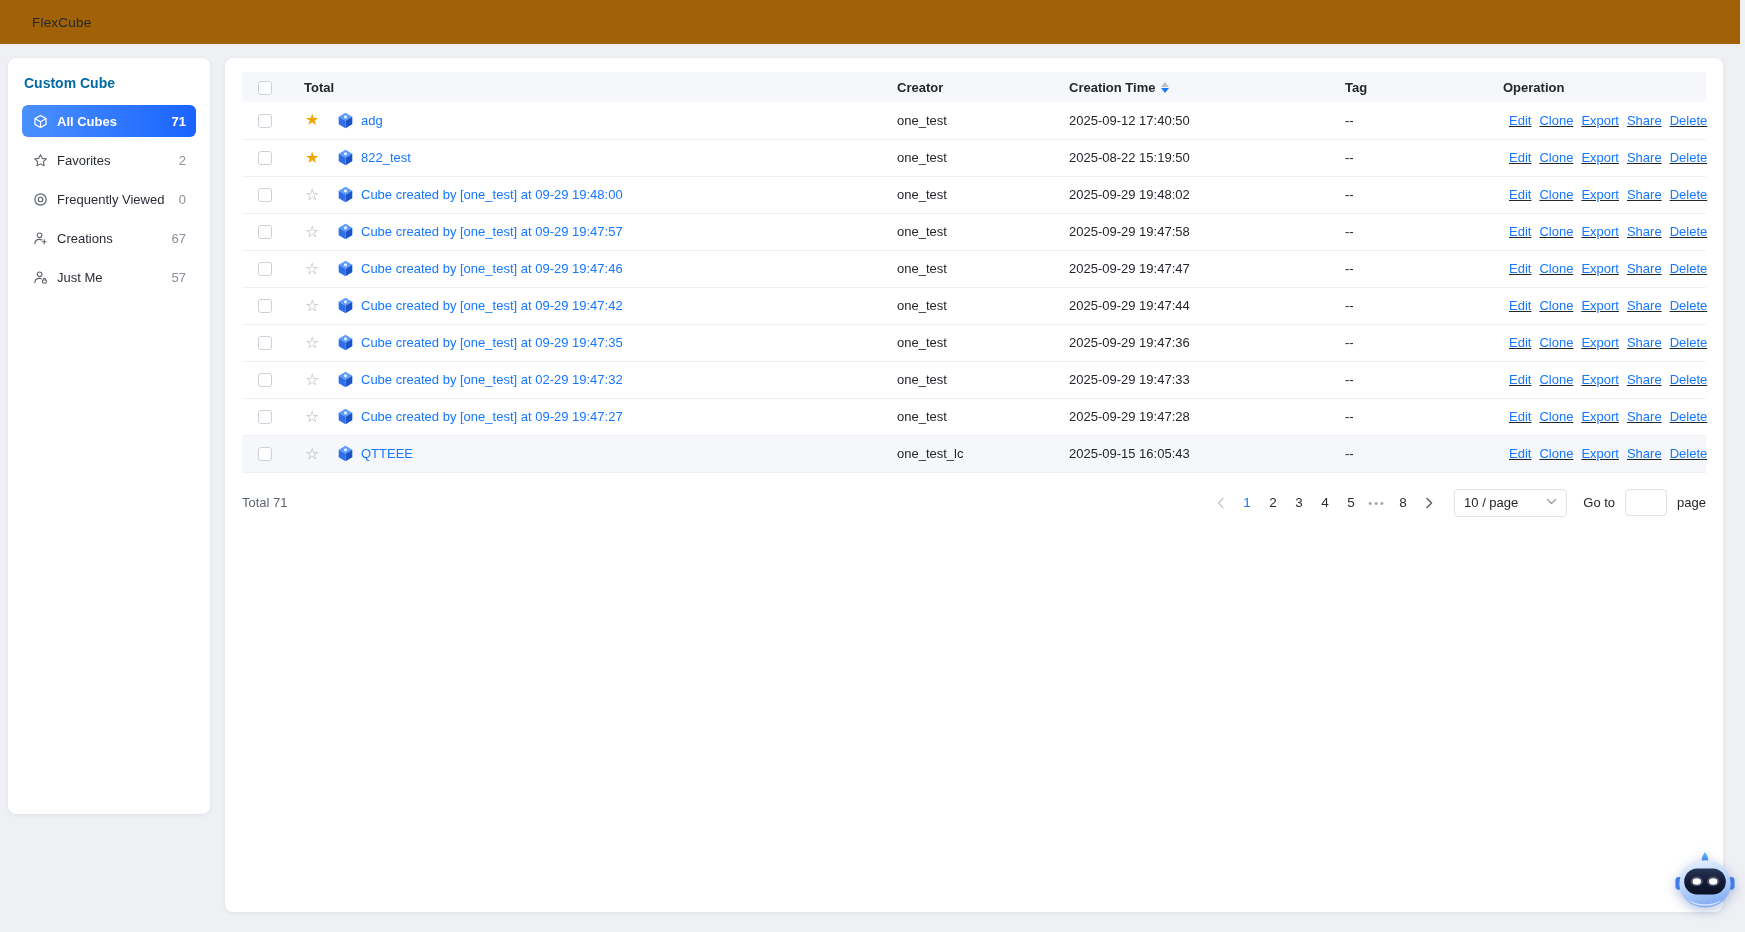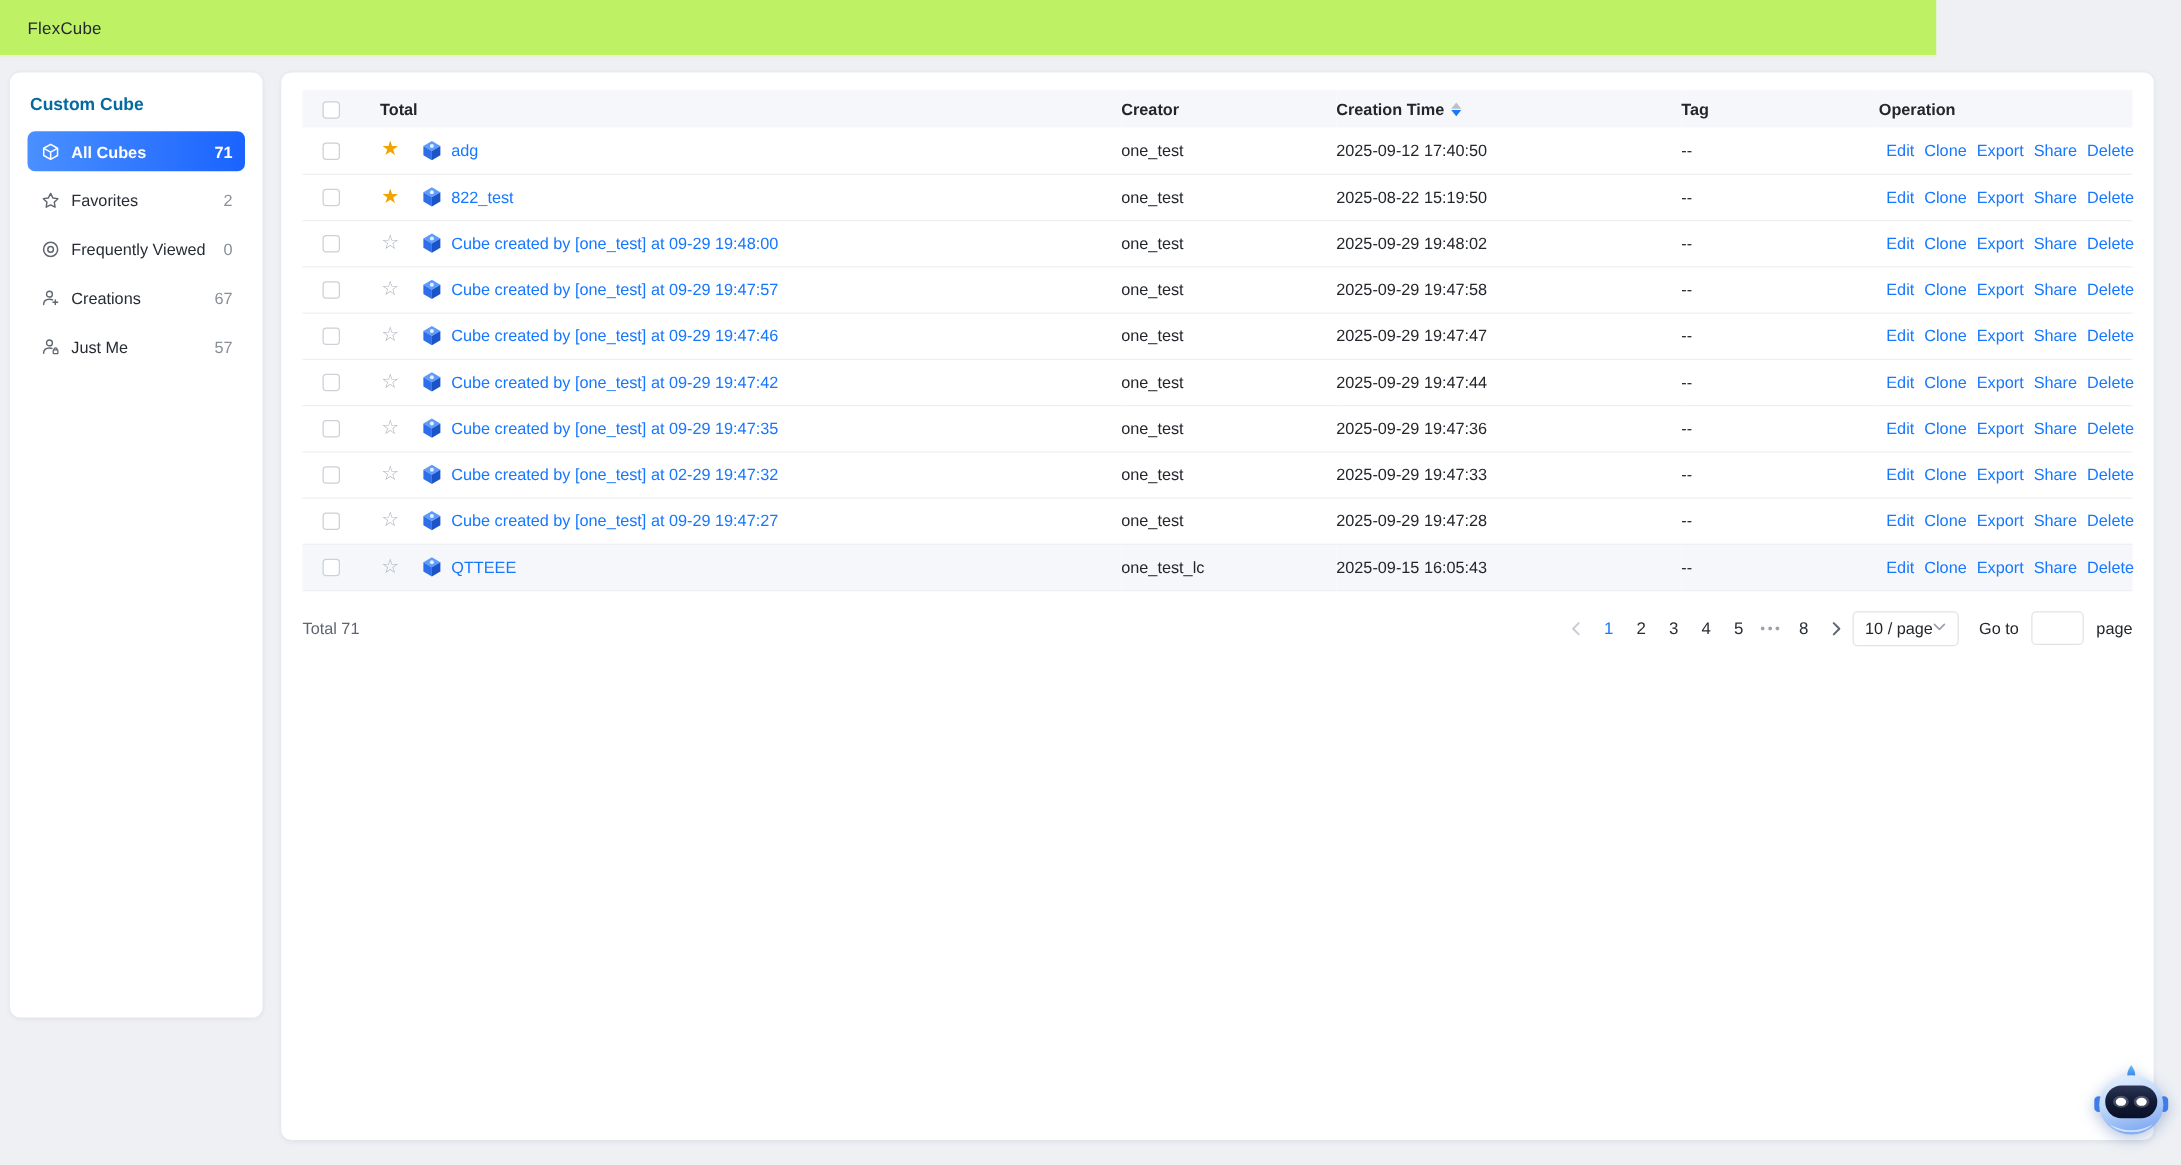--- a/index.html
+++ b/index.html
@@ -5,23 +5,23 @@
   * { margin:0; padding:0; box-sizing:border-box; }
   html,body { width:1745px; height:932px; }
   body {
     font-family:"Liberation Sans","DejaVu Sans",sans-serif;
     font-size:13px; color:#23262b;
     background:#eef0f4;
     position:relative; overflow:hidden;
   }
   
   .topbar {
-    position:absolute; left:0; top:0; width:1549px; height:45px;
-    background:#bef264; border-bottom:1px solid #ecedf0;
-    display:flex; align-items:center; padding-left:22px;
+    position:absolute; left:0; top:0; width:1740px; height:45px;
+    background:#a16207; border-bottom:1px solid #ecedf0;
+    display:flex; align-items:center; padding-left:32px;
   }
   .brand { font-size:13.5px; color:#24282f; font-weight:500; letter-spacing:.2px; }
 
   .card {
     position:absolute; background:#fff; border-radius:8px;
     box-shadow:0 1px 4px rgba(31,41,55,.07);
   }
   
   .sidebar { left:8px; top:58px; width:202px; height:756px; padding:15px 14px; }
   .sidebar-title { font-size:14px; font-weight:bold; color:#0369a1; margin:2px 2px 14px 2px; }
@@ -72,43 +72,43 @@
     width:14px; height:14px; border:1px solid #ccd1d8; border-radius:3px;
     background:#fff; display:inline-block; vertical-align:middle; cursor:pointer;
   }
   td.td-check { padding-left:16px; }
   td.td-star { padding-left:13px; }
   .star { font-size:16px; color:#aeb4bc; cursor:pointer; line-height:1; }
   .star.fav { color:#f0a400; }
   .name-cell { display:flex; align-items:center; padding-left:9px; }
   .cube-glyph { width:17px; height:17px; margin-right:7px; flex:0 0 auto; }
   .name-link { color:#1677ff; text-decoration:none; cursor:pointer; white-space:nowrap; overflow:hidden; text-overflow:ellipsis; }
-  .op-cell { padding-left:6px; }
+  .op-cell { padding-left:6px;text-decoration:underline; }
   .op-link { color:#1677ff; text-decoration:none; margin-right:8px; cursor:pointer; white-space:nowrap; }
   .op-link:last-child { margin-right:0; }
   .sort-caret { display:inline-flex; flex-direction:column; margin-left:6px; vertical-align:-2px; gap:1px; cursor:pointer; }
   .caret-up { width:0; height:0; border-left:4px solid transparent; border-right:4px solid transparent; border-bottom:5px solid #b9c0c9; }
   .caret-down { width:0; height:0; border-left:4px solid transparent; border-right:4px solid transparent; border-top:5px solid #1677ff; }
   .th-time-inner { display:flex; align-items:center; }
 
   
   .table-footer { display:flex; align-items:center; margin-top:16px; width:1464px; }
   .total { color:#5f6672; }
   .pager { margin-left:auto; display:flex; align-items:center; }
   .pg-item {
     min-width:24px; height:26px; display:flex; align-items:center; justify-content:center;
     font-size:13.5px; color:#2a2f36; cursor:pointer; margin:0 1px;
   }
   .pg-item.active { color:#1677ff; }
   .pg-item.ellipsis { color:#9aa1aa; letter-spacing:2px; font-size:11px; cursor:default; }
   .pg-prev { color:#c8cdd4; }
   .pg-next { color:#5f6672; }
   .page-size-select {
-    height:28px; border:1px solid #dfe3e8; border-radius:4px;
-    display:flex; align-items:center; padding:0 9px; gap:0; cursor:pointer; background:#fff;
+    margin-left:12px; height:28px; border:1px solid #dfe3e8; border-radius:4px;
+    display:flex; align-items:center; padding:0 9px; gap:28px; cursor:pointer; background:#fff;
   }
   .select-caret { color:#9aa1aa; }
   .goto-label { margin-left:16px; }
   .goto-input {
     width:42px; height:27px; border:1px solid #dfe3e8; border-radius:4px;
     margin:0 10px; font-family:inherit; font-size:13px; padding:0 6px; outline:none;
   }
   
   .robot { position:absolute; left:1674px; top:849px; width:62px; height:62px; cursor:pointer;
            filter:drop-shadow(0 3px 6px rgba(40,80,160,.35)); z-index:5; }

